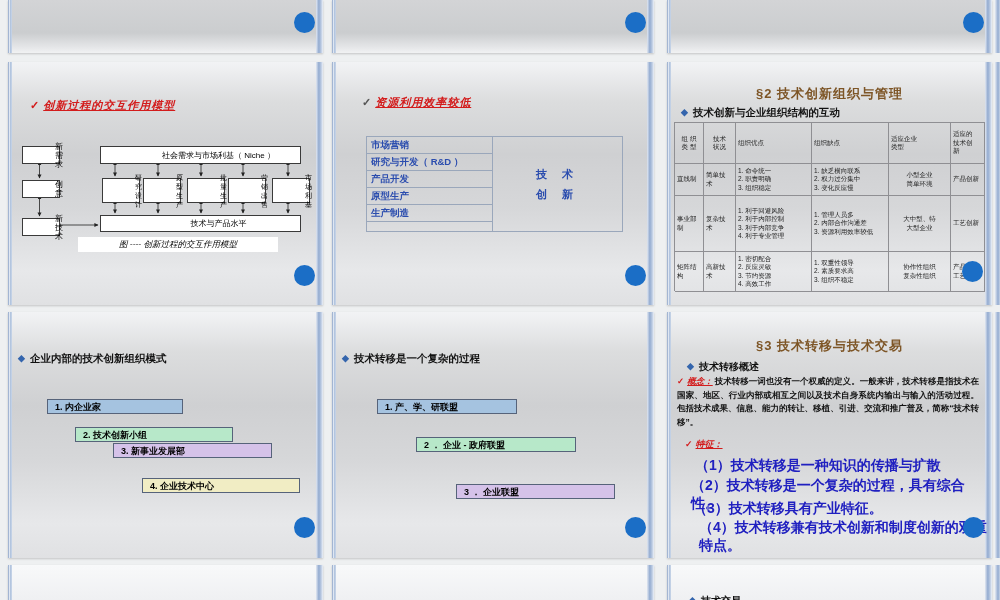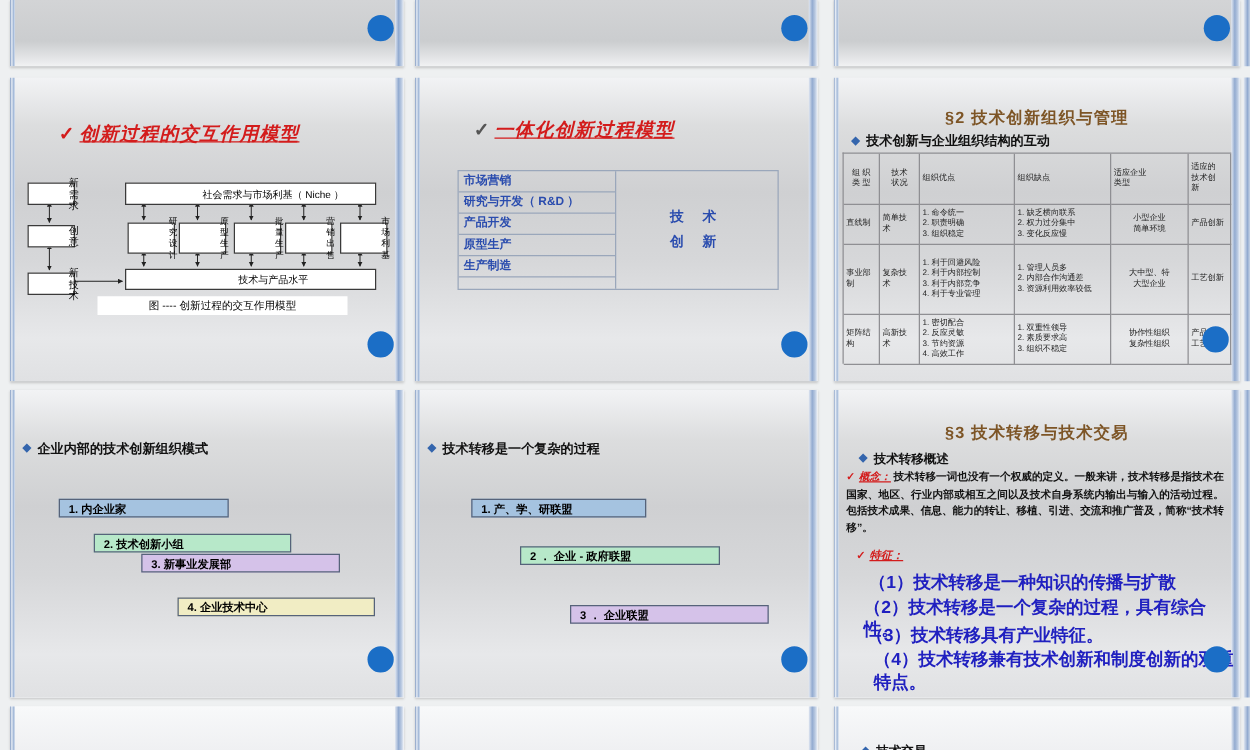--- a/index.html
+++ b/index.html
@@ -20,37 +20,37 @@
   .edge-r{position:absolute;right:0;top:0;bottom:0;width:7px;
           background:linear-gradient(90deg,#e2e8f2 0%,#93abd0 40%,#b9c9e1 72%,#edf1f7 100%);}
   .rail{position:absolute;left:995px;width:5px;background:linear-gradient(90deg,#e2e8f2 0%,#93abd0 60%,#c6d3e6 100%);}
 
   .dot{position:absolute;right:8px;width:21px;height:21px;border-radius:50%;background:#1b6ec6;}
   .r1 .dot{top:203px;} .r2 .dot{top:205px;} .row0 .dot{top:12px;} .c3.r1 .dot{top:199px;right:9px;}
 
   .pre{white-space:pre-line;}
 
   
-  .rtitle{position:absolute;font-size:15px;font-weight:bold;color:#d31c1c;margin-left:17px;}
+  .rtitle{position:absolute;font-size:11px;font-weight:bold;color:#d31c1c;}
   .rtitle .chk{font-style:normal;text-decoration:none;margin-right:4px;}
   .rtitle .chk.dark{color:#555;}
   .rtitle .ttl{font-style:italic;text-decoration:underline;letter-spacing:1px;}
 
   
   .btitle{position:absolute;left:0;right:0;text-align:center;font-size:13px;font-weight:bold;color:#7d5526;letter-spacing:1px;}
 
   .bullet-line{position:absolute;font-weight:bold;color:#111;text-align:center;}
   .bullet-line .dia{color:#3465ad;margin-right:5px;font-size:9px;vertical-align:1px;}
 
   
   .fbox{position:absolute;background:#fff;border:1px solid #3a3a3a;color:#000;
         display:flex;align-items:center;justify-content:center;text-align:left;
         font-size:8px;line-height:9px;box-sizing:border-box;padding-left:36px;}
   .fbox.small{font-size:7px;letter-spacing:1px;}
-  .fcap{position:absolute;background:#fff;color:#000;font-size:8.5px;display:flex;align-items:center;justify-content:center;}
+  .fcap{position:absolute;background:#fff;color:#000;font-size:8.5px;display:flex;align-items:center;justify-content:center;font-style:italic;}
   .fc{position:absolute;left:0;top:0;}
 
   
   .s2table{position:absolute;left:34px;top:74px;width:257px;height:96px;border:1px solid #9aa7bb;box-sizing:border-box;background:transparent;}
   .s2left{position:absolute;left:0;top:0;bottom:0;width:125px;border-right:1px solid #9aa7bb;}
   .s2row{height:16px;line-height:16px;border-bottom:1px solid #9aa7bb;color:#2a4cae;font-weight:bold;font-size:9.5px;padding-left:4px;}
   .s2right{position:absolute;left:126px;right:0;top:0;bottom:0;display:flex;align-items:center;justify-content:center;
            color:#2a4cae;font-weight:bold;font-size:11px;letter-spacing:6px;line-height:20px;text-align:center;}
 
   
@@ -148,21 +148,21 @@
     <div class="fbox" style="left:14px;top:156px;width:36px;height:18px">新技术</div>
     <div class="fbox" style="left:92px;top:153px;width:201px;height:17px">技术与产品水平</div>
     <div class="fcap" style="left:70px;top:175px;width:200px;height:15px">图 ---- 创新过程的交互作用模型</div>
     <i class="dot"></i>
   </div>
 
   <div class="slide r1 c2">
     <i class="edge-l"></i>
     <i class="edge-r"></i>
     <div class="rtitle" style="left:30px;top:33px">
-      <span class="chk dark">✓</span><span class="ttl">一体化创新过程模型</span>
+      <span class="chk dark">✓</span><span class="ttl">资源利用效率较低</span>
     </div>
     <div class="s2table">
       <div class="s2left">
         <div class="s2row">市场营销</div>
         <div class="s2row">研究与开发（ R&amp;D ）</div>
         <div class="s2row">产品开发</div>
         <div class="s2row">原型生产</div>
         <div class="s2row">生产制造</div>
       </div>
       <div class="s2right pre">技  术

